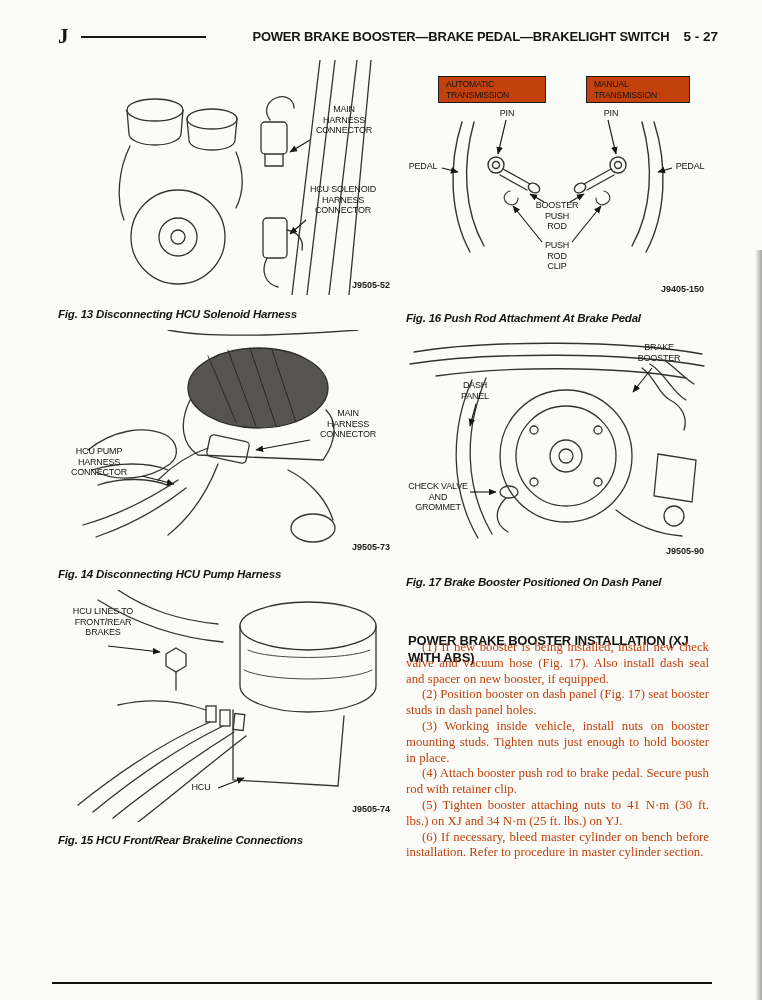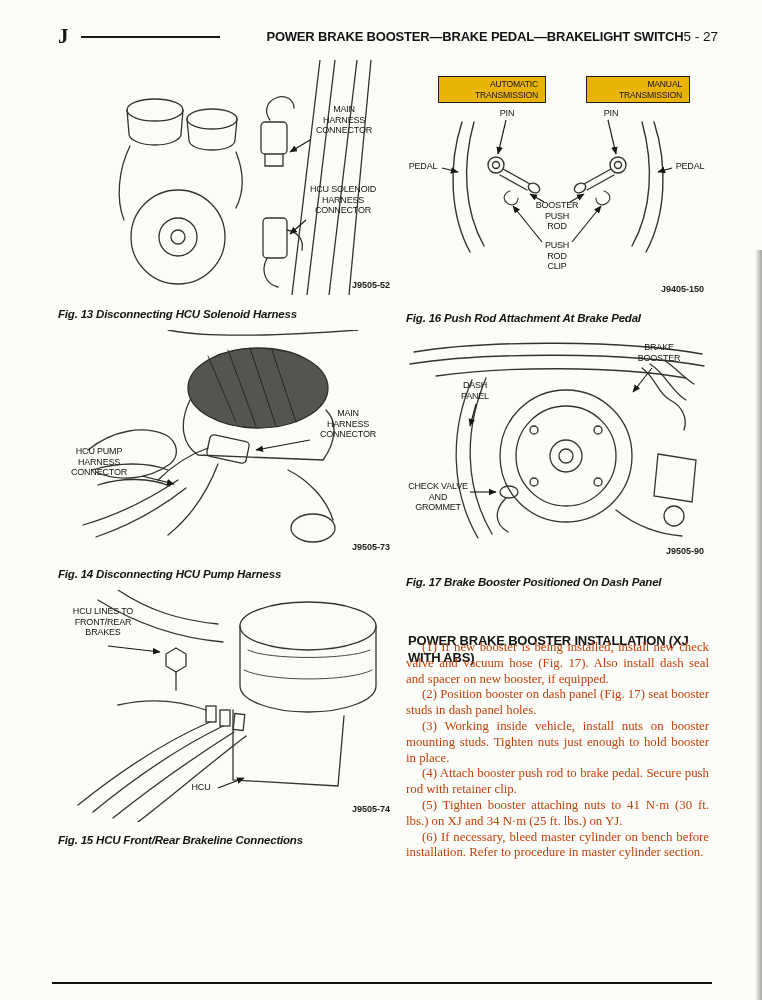--- a/index.html
+++ b/index.html
@@ -10,37 +10,37 @@
     font-family:"Liberation Sans", sans-serif;
     color:#141414;
     overflow:hidden;
   }
 
   
   .page-header { position:absolute; left:58px; right:44px; top:26px; display:flex; align-items:center; }
   .section-letter { font-family:"Liberation Serif", serif; font-weight:bold; font-size:21px; line-height:1; }
   .header-rule { flex:1; height:0; border-top:2.6px solid #171717; margin:0 10px 0 12px; }
   .header-title { font-weight:bold; font-size:13px; letter-spacing:-0.2px; white-space:nowrap;margin-left:36px; }
-  .header-page { font-weight:normal; font-size:13.5px; white-space:nowrap;text-align:center; }
+  .header-page { font-weight:bold; font-size:13.5px; margin-left:14px; white-space:nowrap;text-align:center; }
 
   
   .fig { position:absolute; }
   .fig svg { position:absolute; left:0; top:0; }
   .fig-label {
     position:absolute; font-size:9px; line-height:1.18; letter-spacing:-0.2px;
     white-space:pre-line; text-align:center; color:#151515;
   }
   .fig-ref { position:absolute; font-size:9px; font-weight:bold; letter-spacing:0; color:#1a1a1a; }
   .fig-caption {
     position:absolute; left:0; right:0; bottom:2px; text-align:left;
     font-weight:bold; font-style:italic; font-size:11.5px; letter-spacing:-0.2px;
   }
   .t-box {
-    position:absolute; border:1.4px solid #1d1d1d; background:#eab308;
-    font-size:8.6px; line-height:1.25; text-align:right; padding:2px 7px;
+    position:absolute; border:1.4px solid #1d1d1d; background:#c2410c;
+    font-size:8.6px; line-height:1.25; text-align:left; padding:2px 7px;
     white-space:pre-line; letter-spacing:-0.2px;
   }
 
   
   .article-heading {
     position:absolute; left:408px; top:596px; width:300px;
     font-weight:bold; font-size:13px; line-height:1.3; letter-spacing:-0.2px;margin-top:37px;
   }
   .article-body {
     position:absolute; left:406px; top:640px; width:303px;

